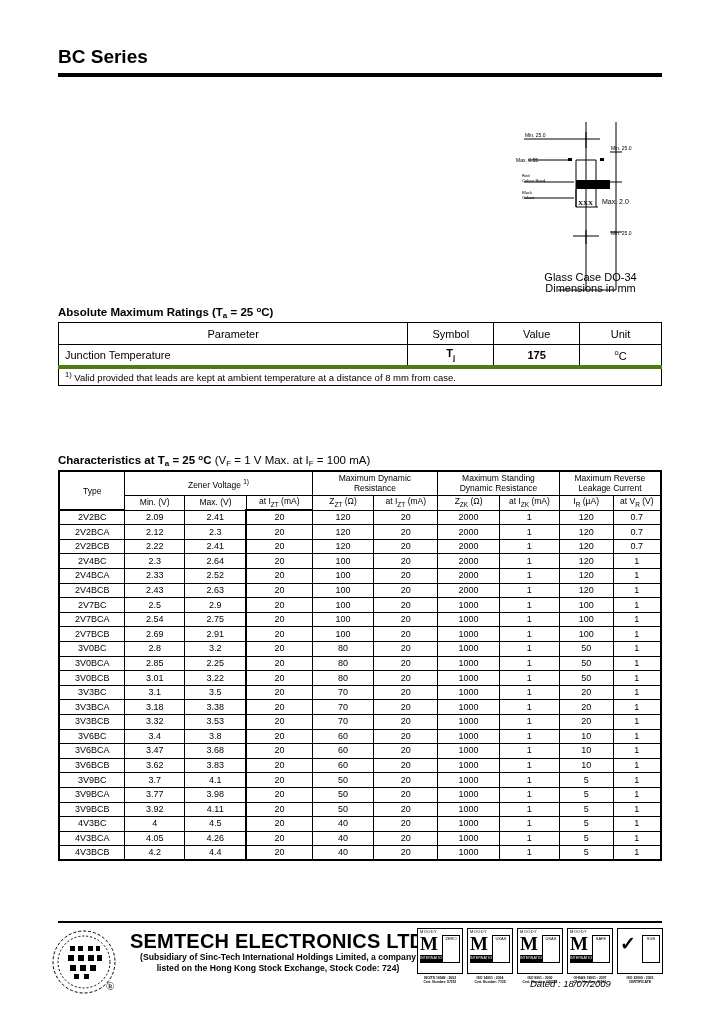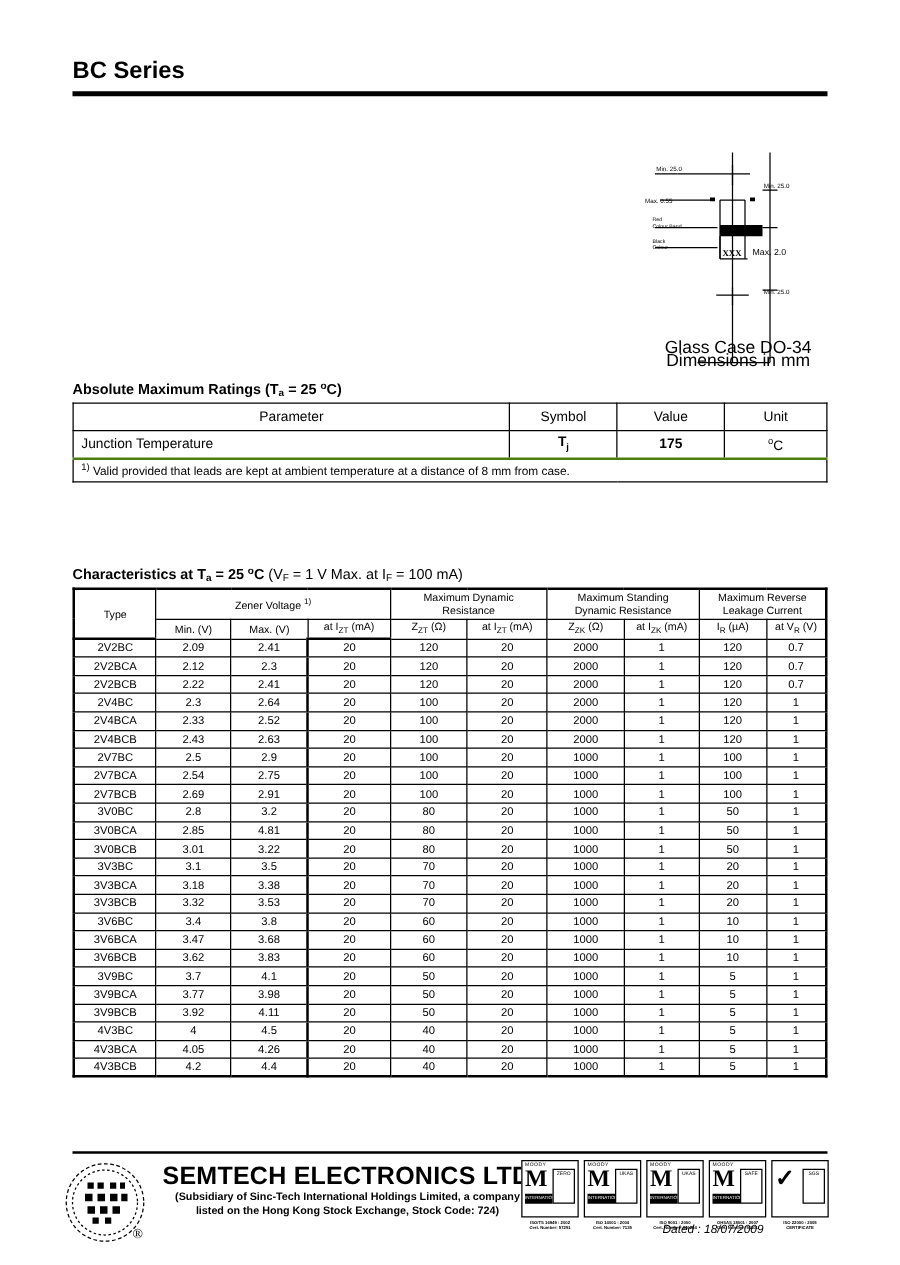--- a/index.html
+++ b/index.html
@@ -46,21 +46,21 @@
     position: absolute;
     left: 498px; top: 112px;
     width: 185px; height: 190px;
   }
   .pkg svg { display: block; }
   .pkg-caption {
     position: absolute;
     left: 498px; top: 272px;
     width: 185px;
     text-align: center;
-    font-size: 14px;
+    font-size: 11px;
     line-height: 11px;
   }
 
   
   .sec-title {
     position: absolute;
     font-size: 11.5px;
     font-weight: bold;
     white-space: nowrap;
   }
@@ -83,21 +83,21 @@
     height: 22px;
     padding: 0 6px;
     vertical-align: middle;
   }
   .amr .c-param { width: 350px; text-align: left; margin-left: 20px; }
   .amr .c-sym   { width: 86px; text-align: center; }
   .amr .c-val   { width: 86px; text-align: center; }
   .amr .c-unit  { width: 82px; text-align: center; }
   .amr .hdr td { text-align: center; }
   .amr .note td {
-    border-top: 2px solid #4d7c0f;
+    border-top: 4px solid #4d7c0f;
     font-size: 9.5px;
     text-align: left;
     height: 19px;
   }
   .amr sub { font-size: 7.5px; }
   .amr sup { font-size: 7.5px; }
   .amr .bold { font-weight: bold; }
 
   
   .chr {
@@ -461,21 +461,21 @@
           <td>80</td>
           <td>20</td>
           <td>1000</td>
           <td>1</td>
           <td>50</td>
           <td class="thickr">1</td>
         </tr>
         <tr>
           <td class="thickl">3V0BCA</td>
           <td>2.85</td>
-          <td class="thickr">4.81</td>
+          <td class="thickr">2.25</td>
           <td>20</td>
           <td>80</td>
           <td>20</td>
           <td>1000</td>
           <td>1</td>
           <td>50</td>
           <td class="thickr">1</td>
         </tr>
         <tr>
           <td class="thickl">3V0BCB</td>

